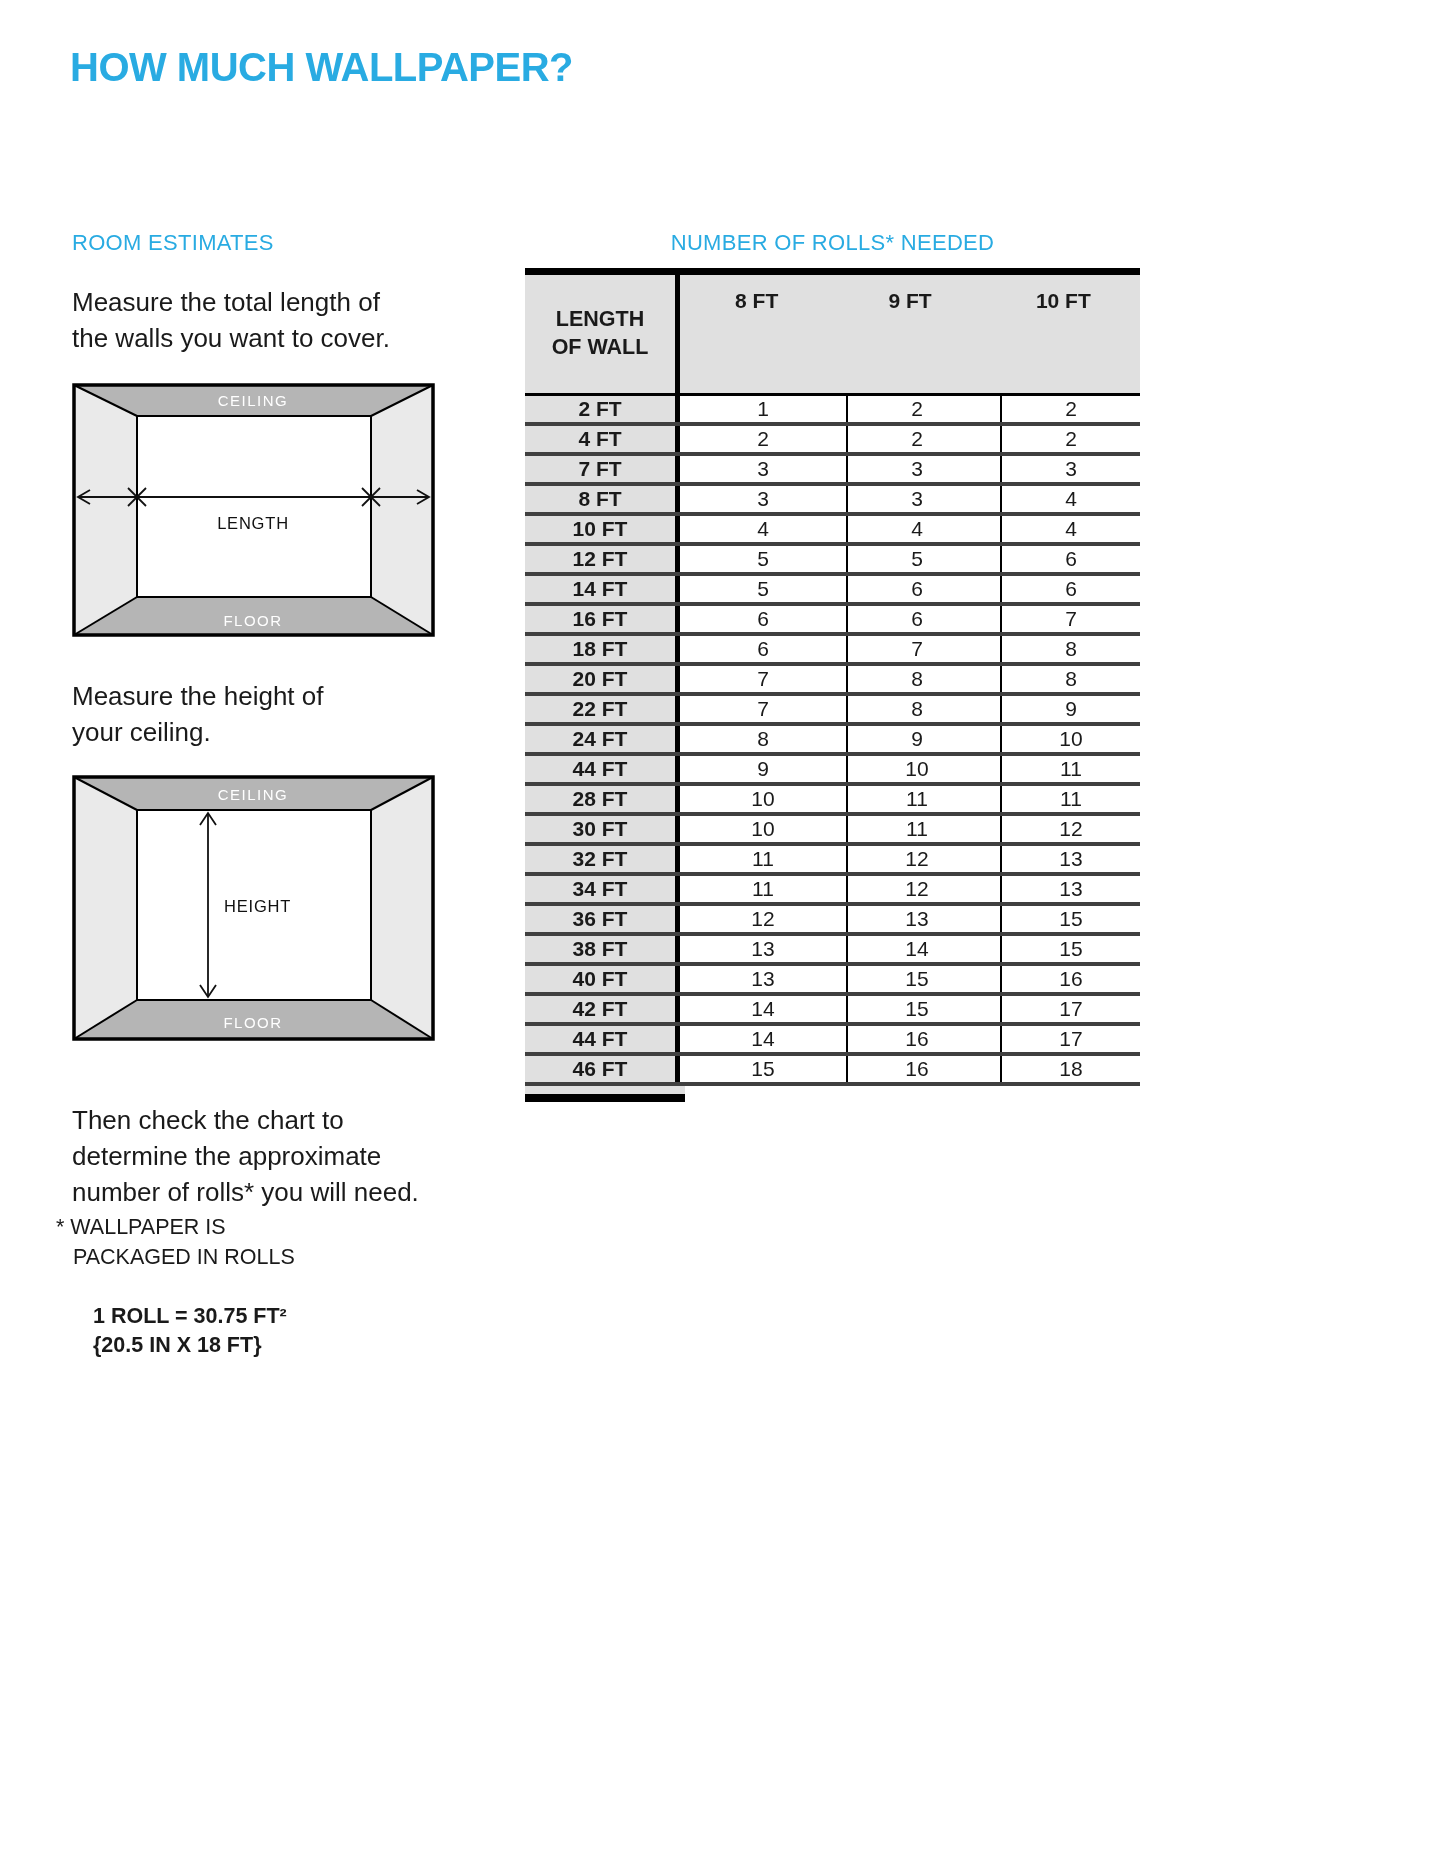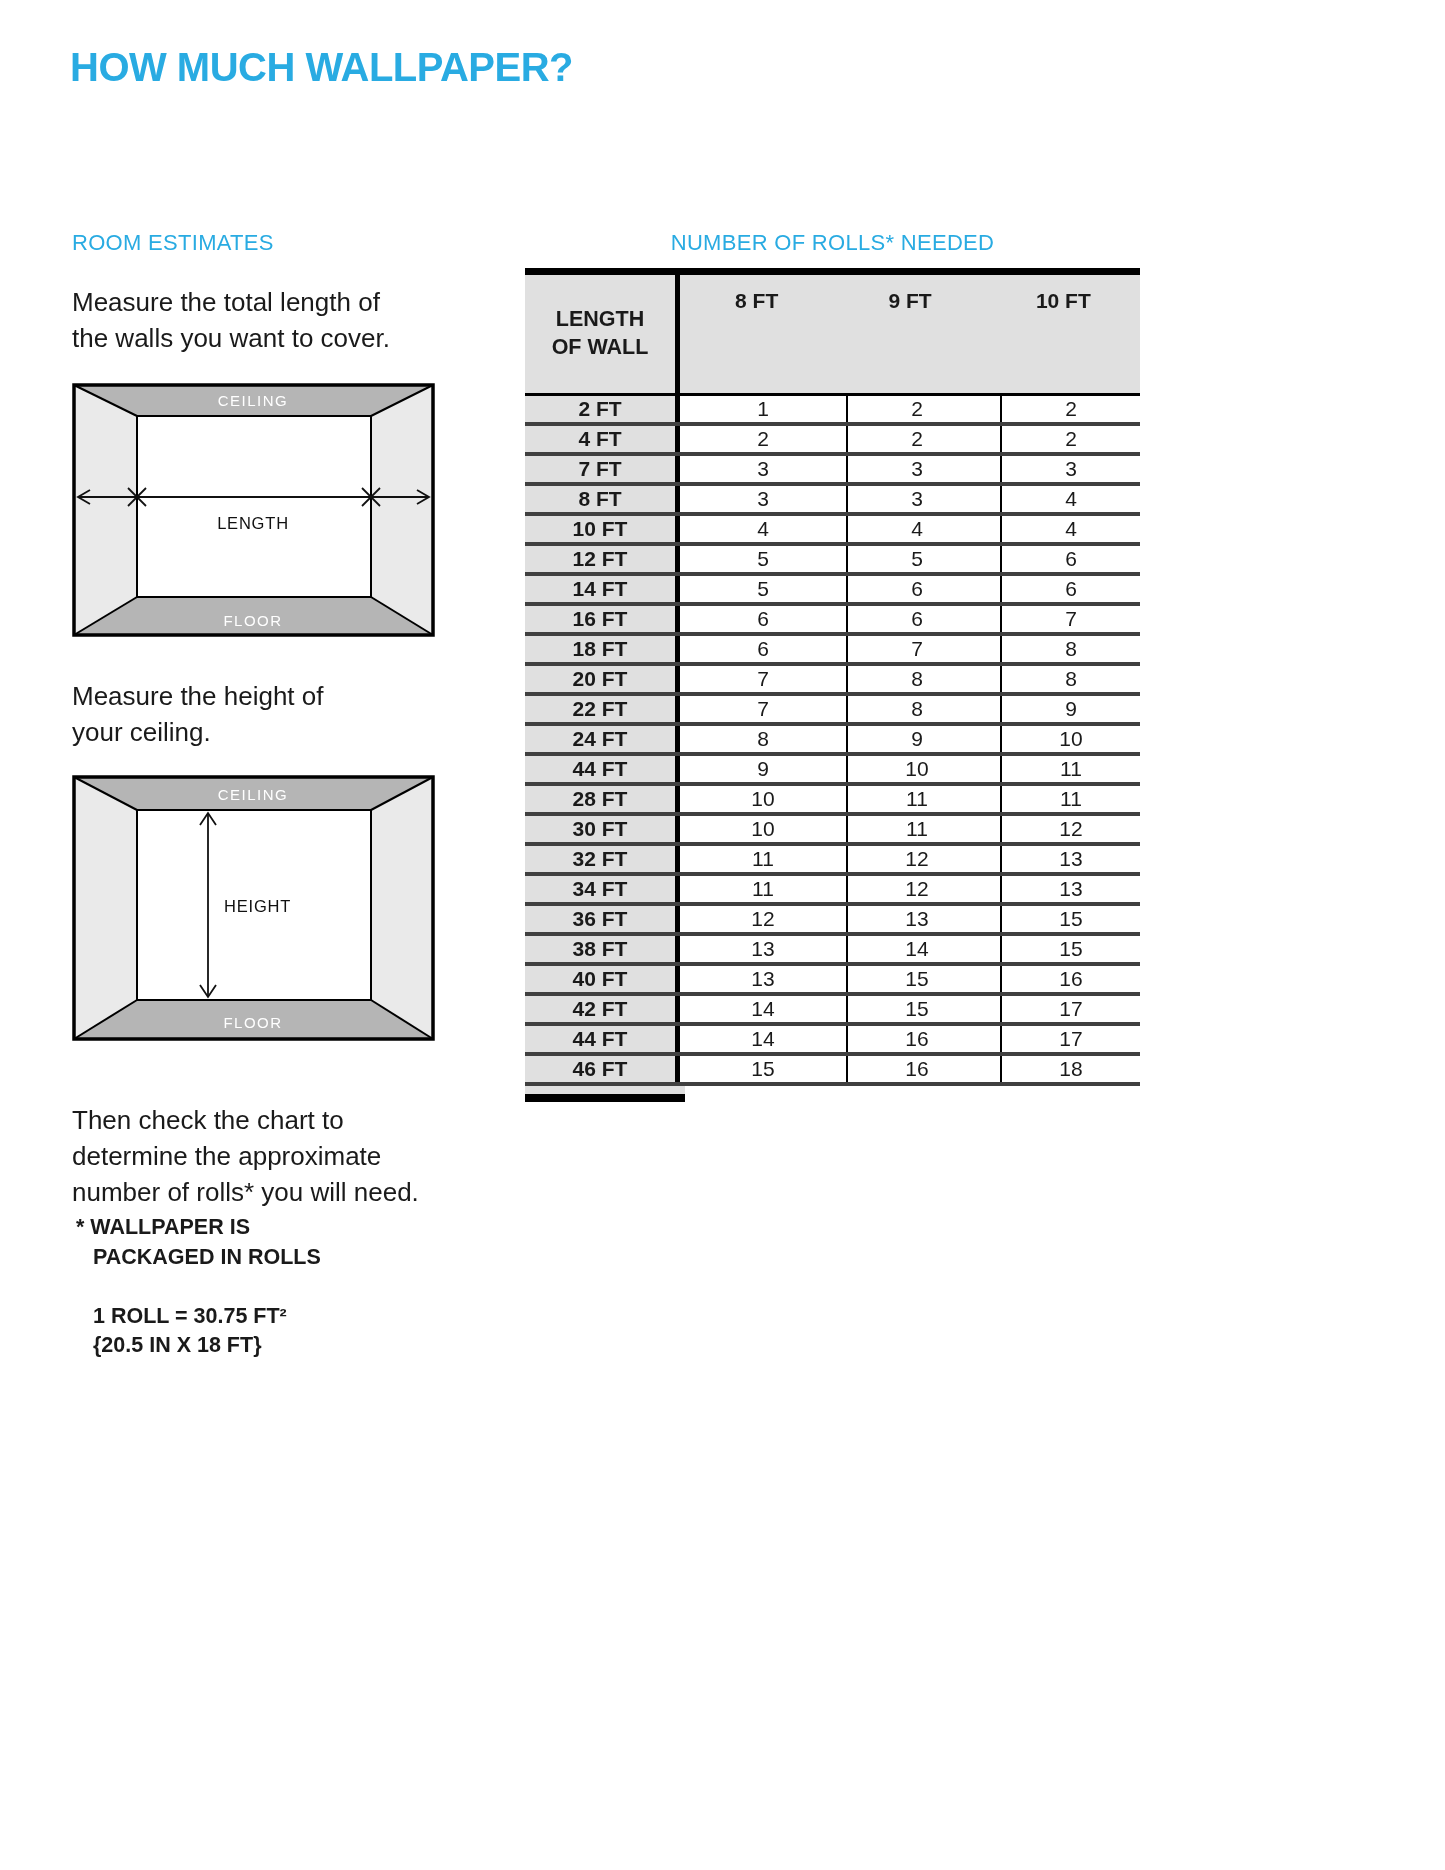--- a/index.html
+++ b/index.html
@@ -29,21 +29,21 @@
   .table-heading{left:525px;top:230px;width:615px;text-align:center;}
   .body-text{
     font-size:26px;line-height:1.38;white-space:pre-line;color:var(--ink);
   }
   .step1{left:72px;top:285px;}
   .step2{left:72px;top:679px;}
   .step3{left:72px;top:1103px;}
   .diagram1{left:72px;top:383px;width:363px;height:254px;}
   .diagram2{left:72px;top:775px;width:363px;height:266px;}
   svg text{font-family:"Liberation Sans","DejaVu Sans",sans-serif;}
-  .footnote{left:76px;top:1212px;font-size:21.5px;font-weight:bold;line-height:1.4;}
+  .footnote{left:56px;top:1212px;font-size:21.5px;font-weight:normal;line-height:1.4;}
   .footnote .indent{padding-left:17px;}
   .roll-spec{left:72px;top:1302px;font-size:21.5px;font-weight:bold;line-height:1.35;margin-left:21px;}
 
   
   .rolls-table{left:525px;top:268px;width:615px;}
   .t-topbar{height:7px;background:#000;}
   .t-header{display:flex;border-bottom:3px solid #000;}
   .t-col1-header{
     width:155px;background:var(--gray);border-right:5px solid #000;
     display:flex;align-items:center;justify-content:center;text-align:center;

